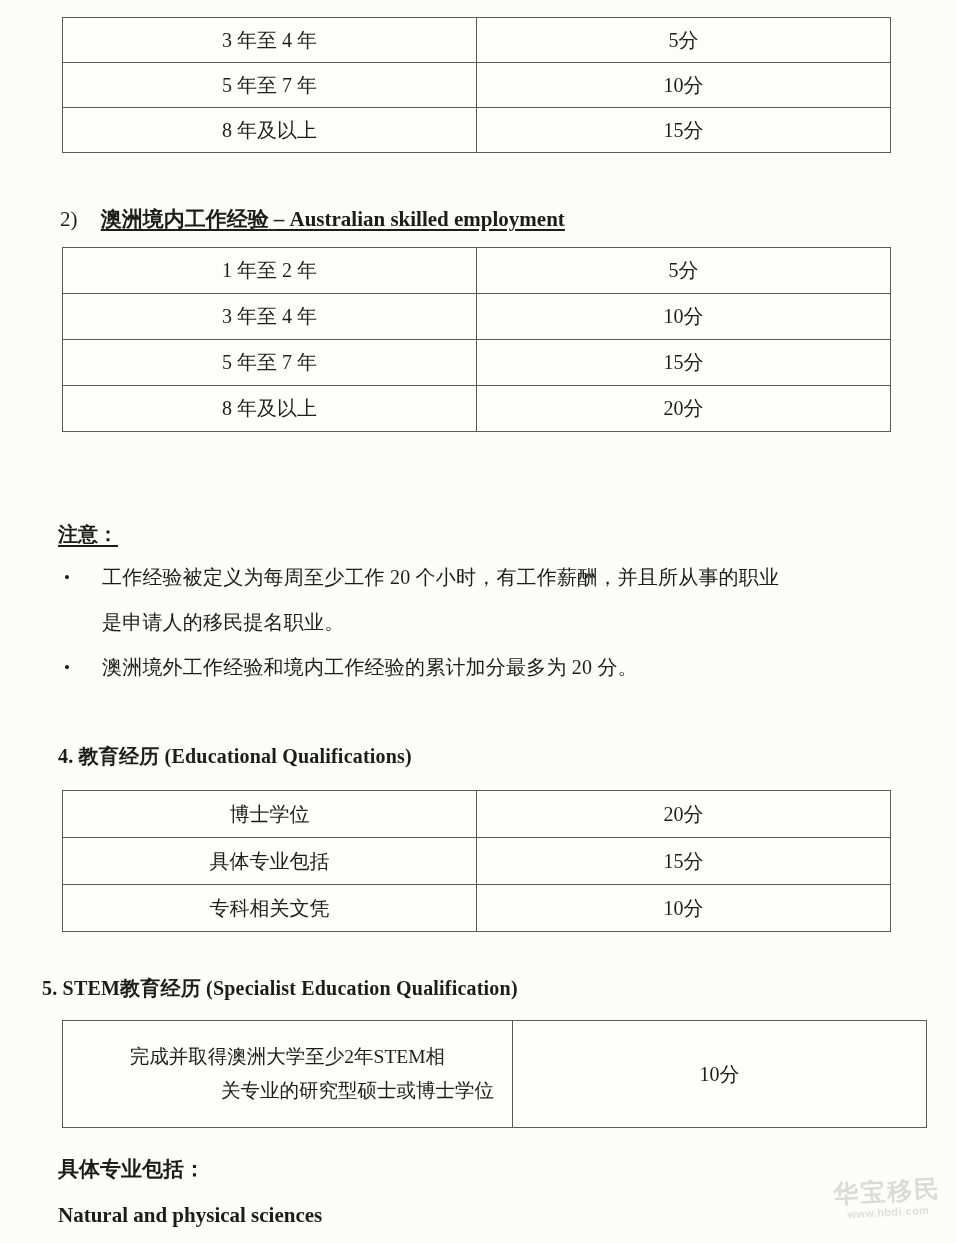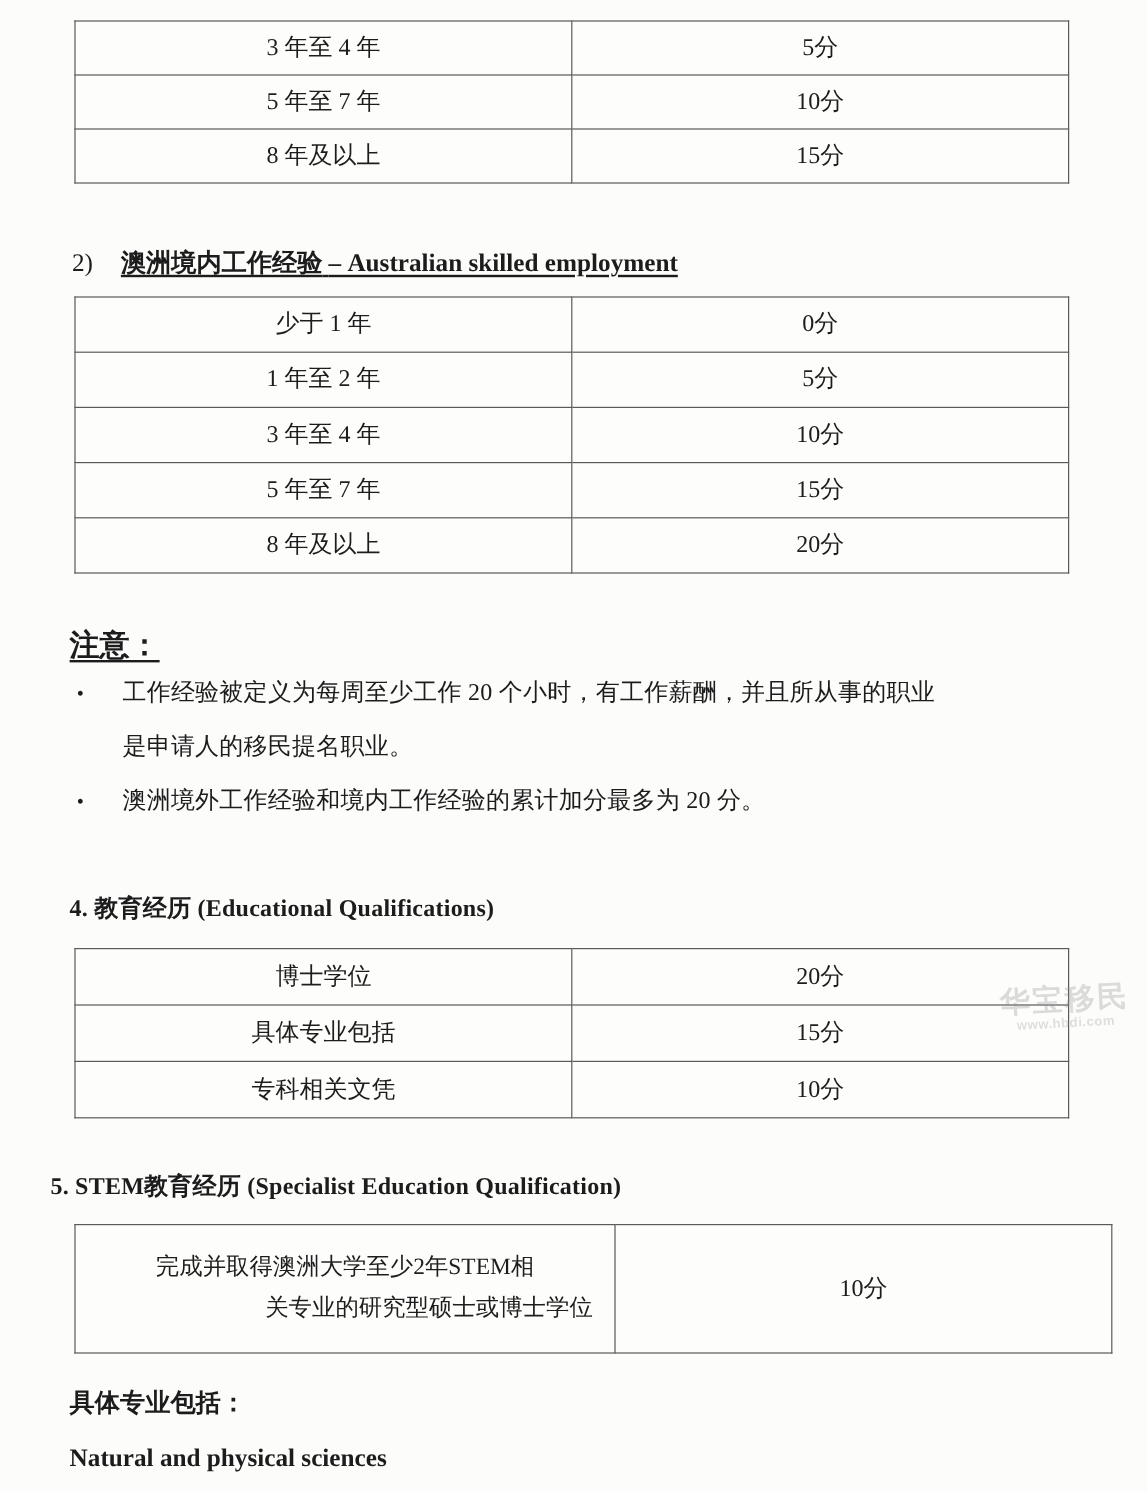--- a/index.html
+++ b/index.html
@@ -13,21 +13,21 @@
     position: relative;
     overflow: hidden;
     font-family: "Liberation Serif", "DejaVu Serif", serif;
     color: #1c1c1c;
     background: #fcfcfb;
   }
 
   .page {
     position: relative;
     width: 956px;
-    height: 884px;
+    height: 1243px;
     box-sizing: border-box;
   }
 
   
   .tbl {
     position: absolute;
     left: 62px;
     width: 826px;
     border-collapse: collapse;
     table-layout: fixed;
@@ -81,21 +81,21 @@
   .sec-heading {
     position: absolute;
     font-size: 20px;
     font-weight: bold;
     white-space: nowrap;
     letter-spacing: 0.2px;
   }
 
   .note-title {
     position: absolute;
-    font-size: 25px;
+    font-size: 20px;
     font-weight: bold;
     text-decoration: underline;
     text-underline-offset: 4px;
     white-space: nowrap;
   }
 
   .subjects-title {
     position: absolute;
     font-size: 21px;
     font-weight: bold;
@@ -189,24 +189,20 @@
     </tbody>
   </table>
 
   <div class="sub-heading" style="left:60px; top:205px;">
     <span class="num">2)</span>
     <span style="display:inline-block;width:18px;"></span><span class="cn-u">澳洲境内工作经验</span><span class="en-u" style="font-size:20px;">&nbsp;</span><span class="en-u">– Australian skilled employment</span>
   </div>
 
   <table class="tbl t-exp-in" style="top:247px;">
     <tbody>
-      <tr>
-        <td class="c-label">少于 1 年</td>
-        <td class="c-score">0分</td>
-      </tr>
       <tr>
         <td class="c-label">1 年至 2 年</td>
         <td class="c-score">5分</td>
       </tr>
       <tr>
         <td class="c-label">3 年至 4 年</td>
         <td class="c-score">10分</td>
       </tr>
       <tr>
         <td class="c-label">5 年至 7 年</td>

